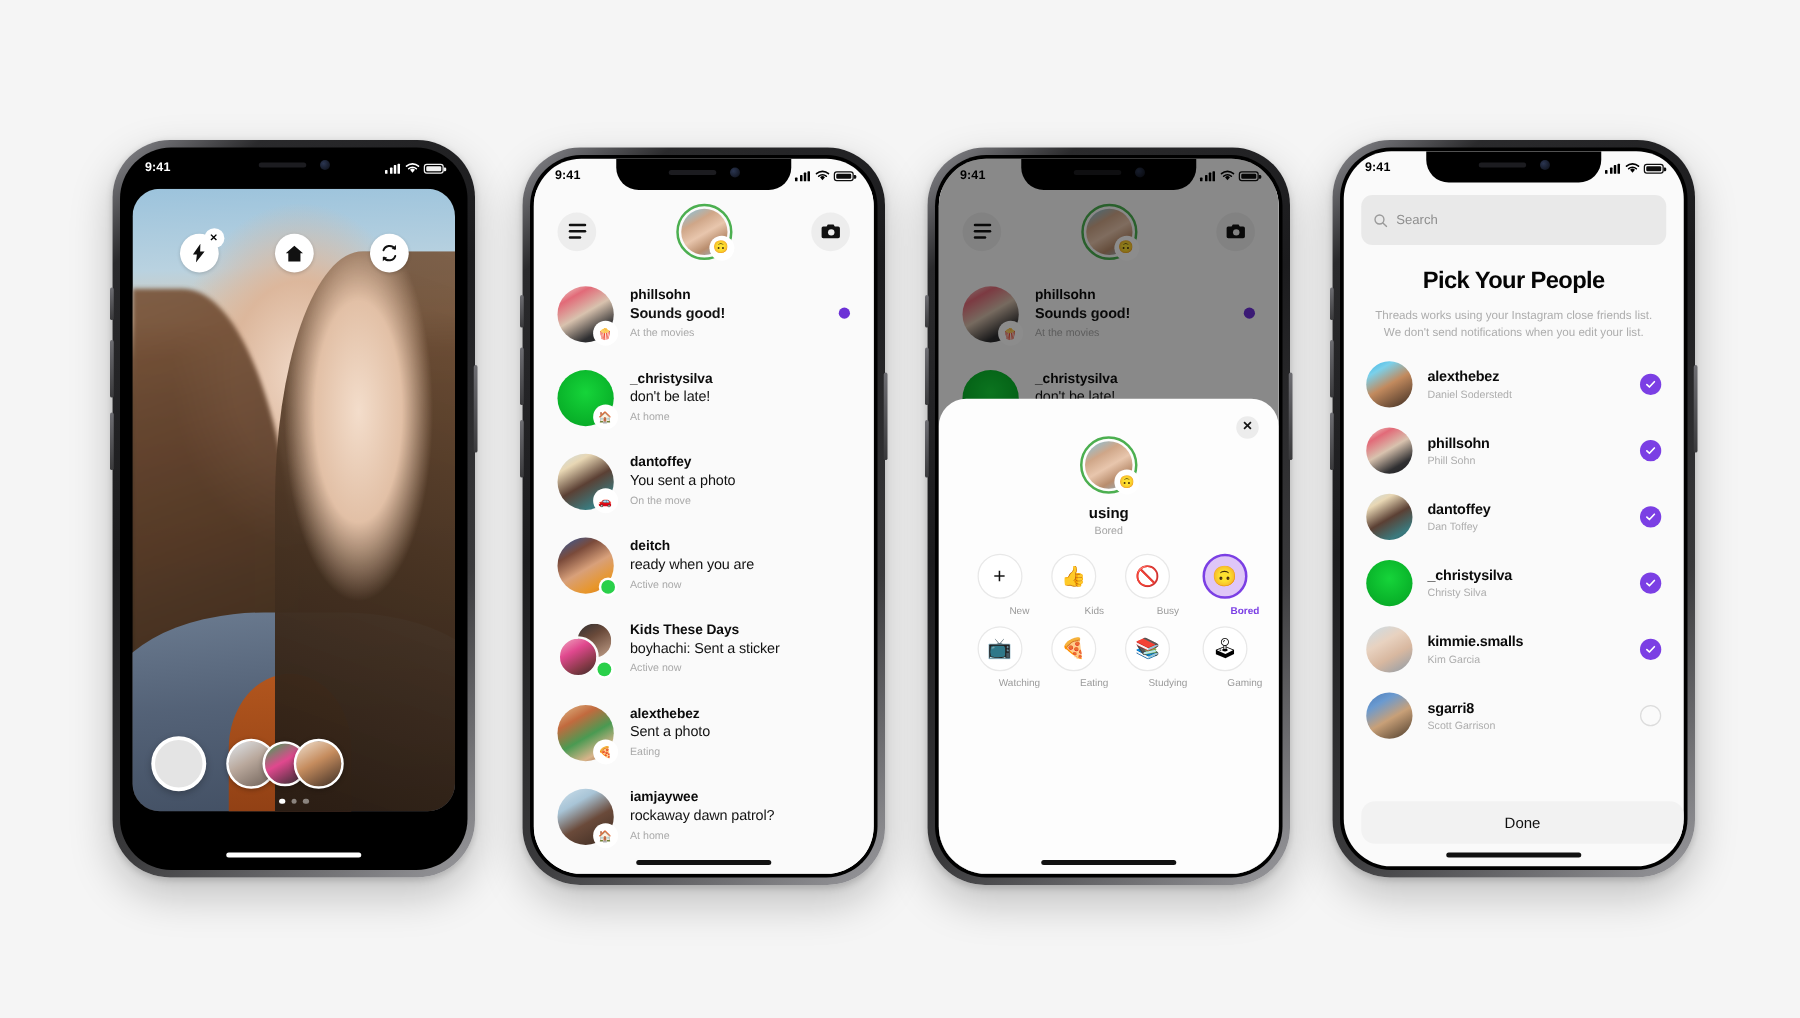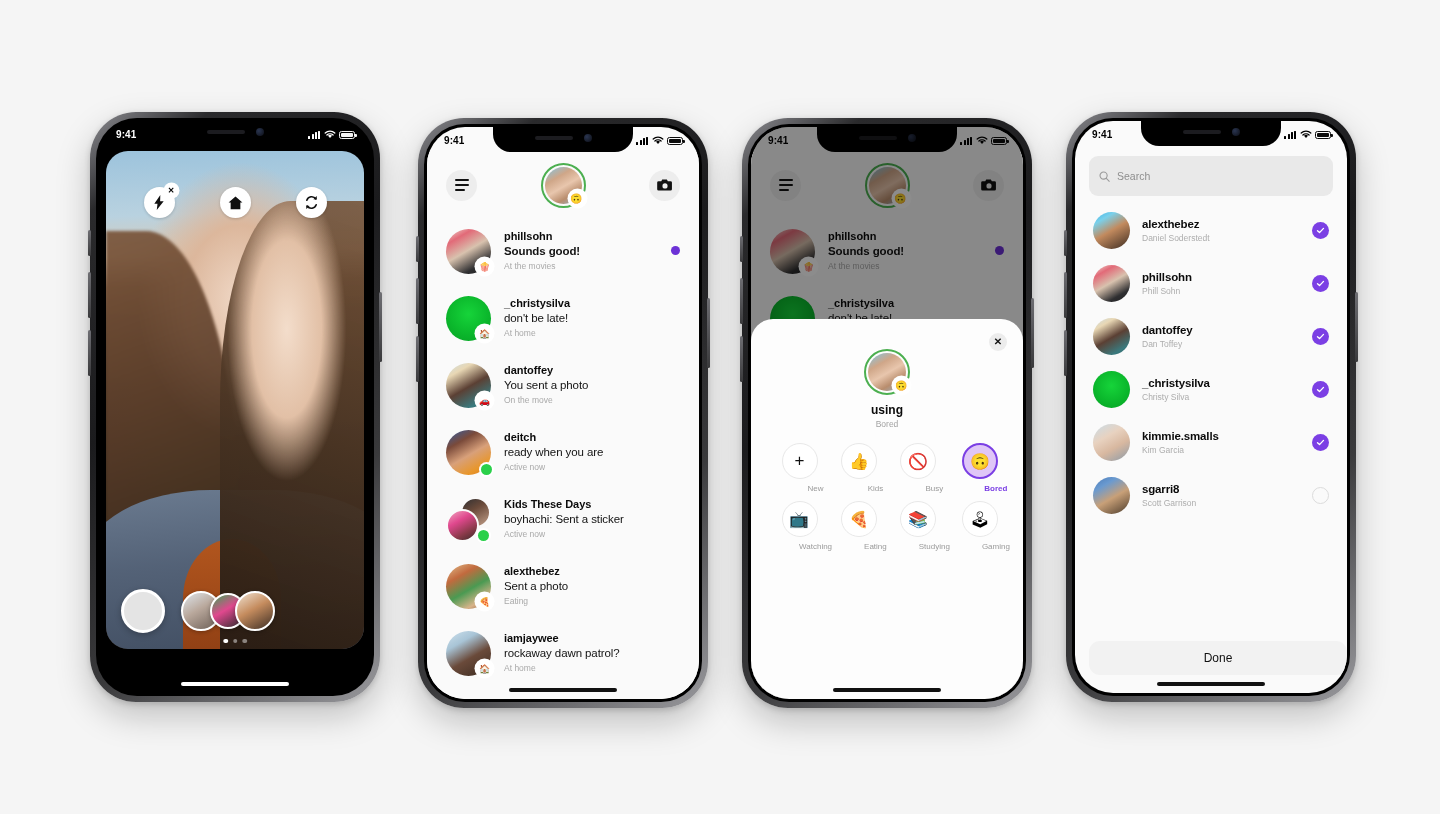--- a/index.html
+++ b/index.html
@@ -715,20 +715,22 @@
         </div>
 
         <div class="pyp-body">
           <div class="search">
             <svg width="11" height="11" viewBox="0 0 12 12">
               <circle cx="5" cy="5" r="3.9" stroke="#9a9a9a" stroke-width="1.2" fill="none"></circle>
               <path d="M8 8 L11.2 11.2" stroke="#9a9a9a" stroke-width="1.2" stroke-linecap="round"></path>
             </svg>
             <span>Search</span>
           </div>
+          <div class="pyp-title">Pick Your People</div>
+          <div class="pyp-desc">Threads works using your Instagram close friends list. We don't send notifications when you edit your list.</div>
           <div id="people-list" style="margin-top:8px;">
               <div class="prow">
                 <div class="av" style="width:37px;height:37px;background:linear-gradient(150deg,#3ab2e8 0%,#7ad0ea 22%,#c28a5e 50%,#3a2a20 100%)"></div>
                 <div class="pt">
                   <div class="pu">alexthebez</div>
                   <div class="pn">Daniel Soderstedt</div>
                 </div>
                 <div class="check">
                   <svg viewBox="0 0 12 12">
                     <path d="M2 6.2 L4.7 8.8 L10 3.2" stroke="#fff" stroke-width="1.8" fill="none" stroke-linecap="round" stroke-linejoin="round"></path>

